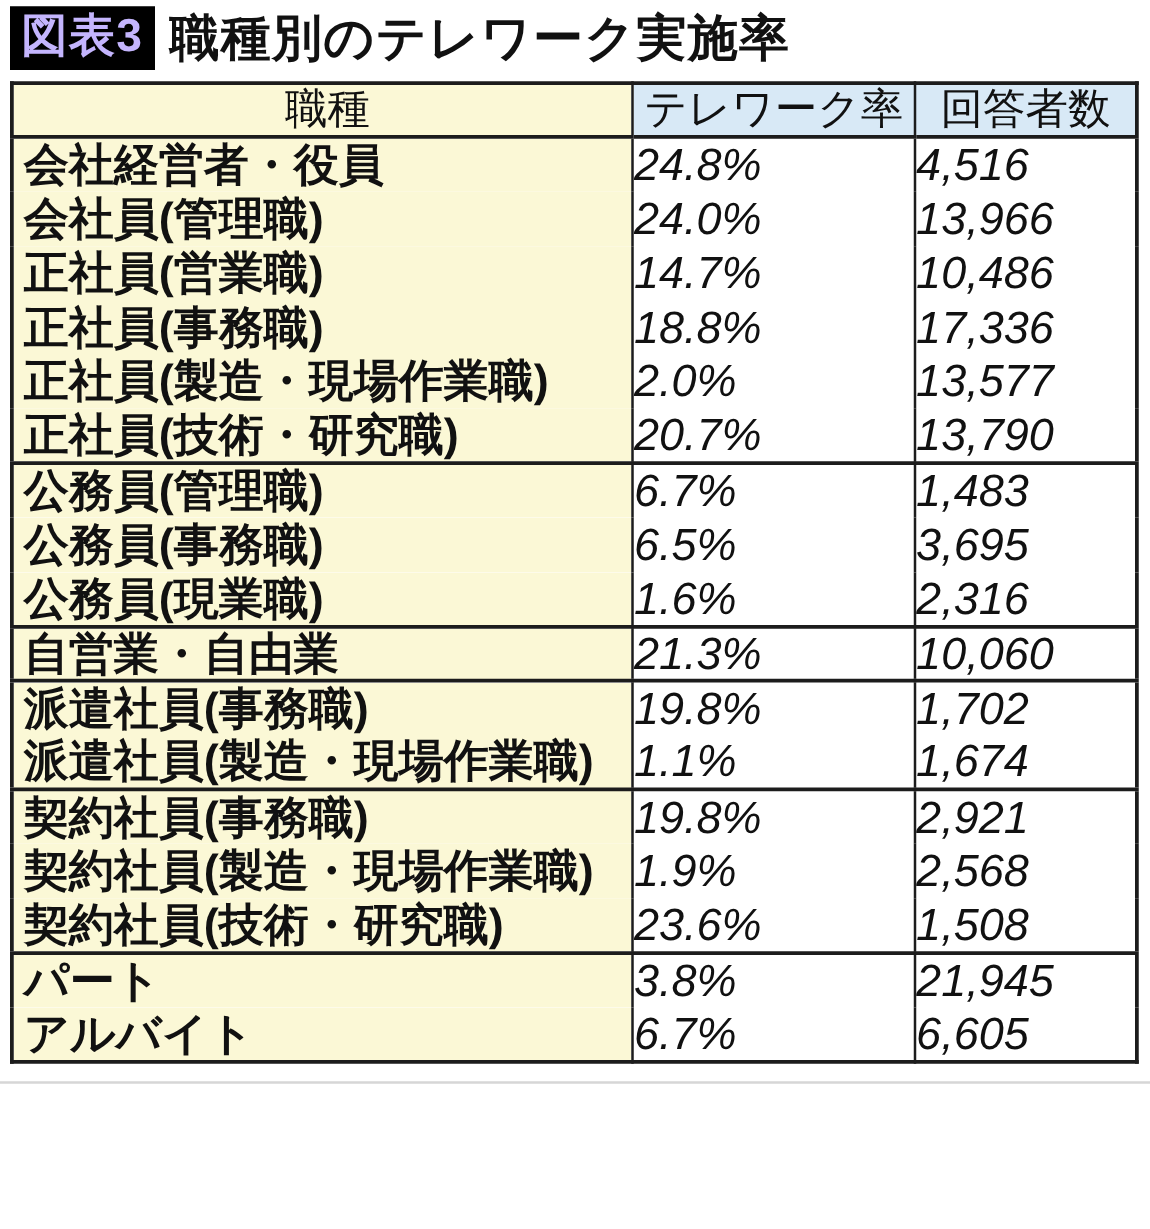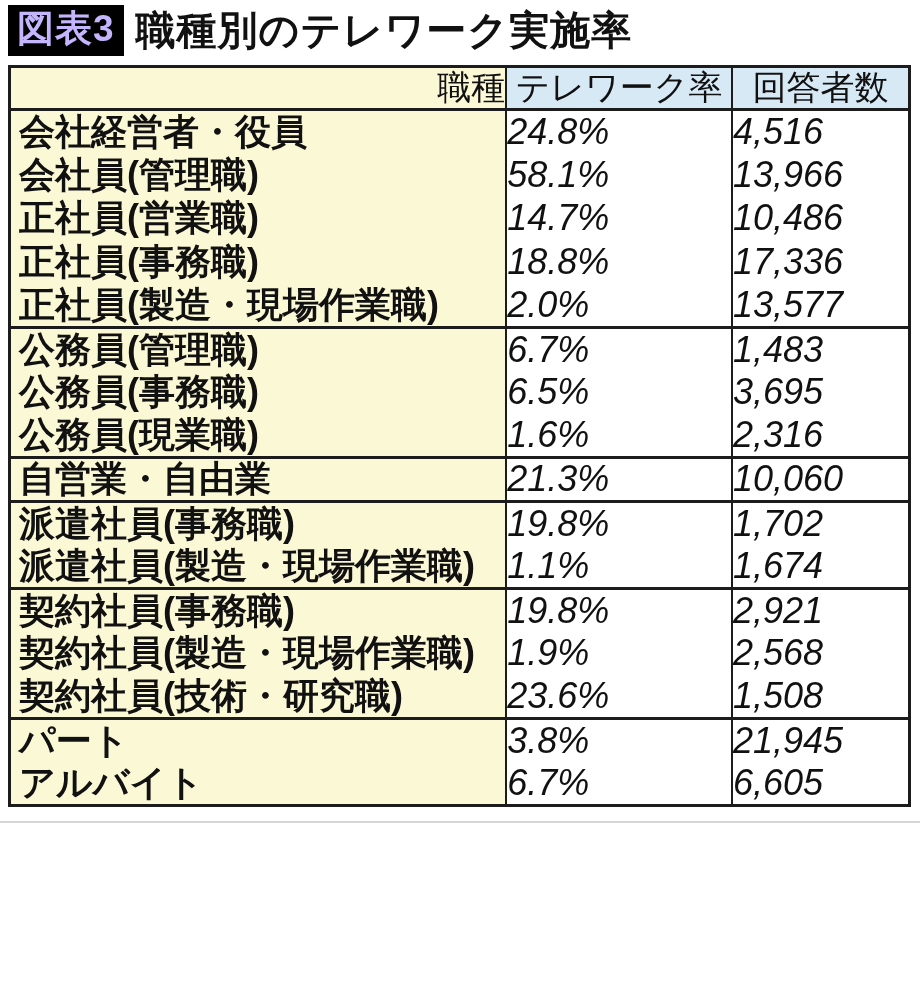--- a/index.html
+++ b/index.html
@@ -58,21 +58,21 @@
     overflow: hidden;
   }
   thead th {
     height: 43px;
     font-size: 34px;
     font-weight: normal;
     border-bottom: 3px solid #1c1c1c;
   }
   thead th.occ {
     background: #fbf8d6;
-    text-align: right;
+    text-align: center;
     padding-left: 8px;
   }
   thead th.rate, thead th.resp {
     background: #d8e9f6;
     text-align: center;
   }
   tbody { border-top: 3px solid #1c1c1c; }
   tbody td { height: 43.5px; font-size: 36px; }
   td.occ {
     background: #fbf8d6;
@@ -116,38 +116,43 @@
       </tr>
     </thead>
   <tbody>
         <tr>
           <td class="occ">会社経営者・役員</td>
           <td class="rate">24.8%</td>
           <td class="resp">4,516</td>
         </tr>
         <tr>
           <td class="occ">会社員(管理職)</td>
-          <td class="rate">58.1%</td>
+          <td class="rate">24.0%</td>
           <td class="resp">13,966</td>
         </tr>
         <tr>
           <td class="occ">正社員(営業職)</td>
           <td class="rate">14.7%</td>
           <td class="resp">10,486</td>
         </tr>
         <tr>
           <td class="occ">正社員(事務職)</td>
           <td class="rate">18.8%</td>
           <td class="resp">17,336</td>
         </tr>
         <tr>
           <td class="occ">正社員(製造・現場作業職)</td>
           <td class="rate">2.0%</td>
           <td class="resp">13,577</td>
         </tr>
+        <tr>
+          <td class="occ">正社員(技術・研究職)</td>
+          <td class="rate">20.7%</td>
+          <td class="resp">13,790</td>
+        </tr>
       </tbody>
       <tbody>
         <tr>
           <td class="occ">公務員(管理職)</td>
           <td class="rate">6.7%</td>
           <td class="resp">1,483</td>
         </tr>
         <tr>
           <td class="occ">公務員(事務職)</td>
           <td class="rate">6.5%</td>

